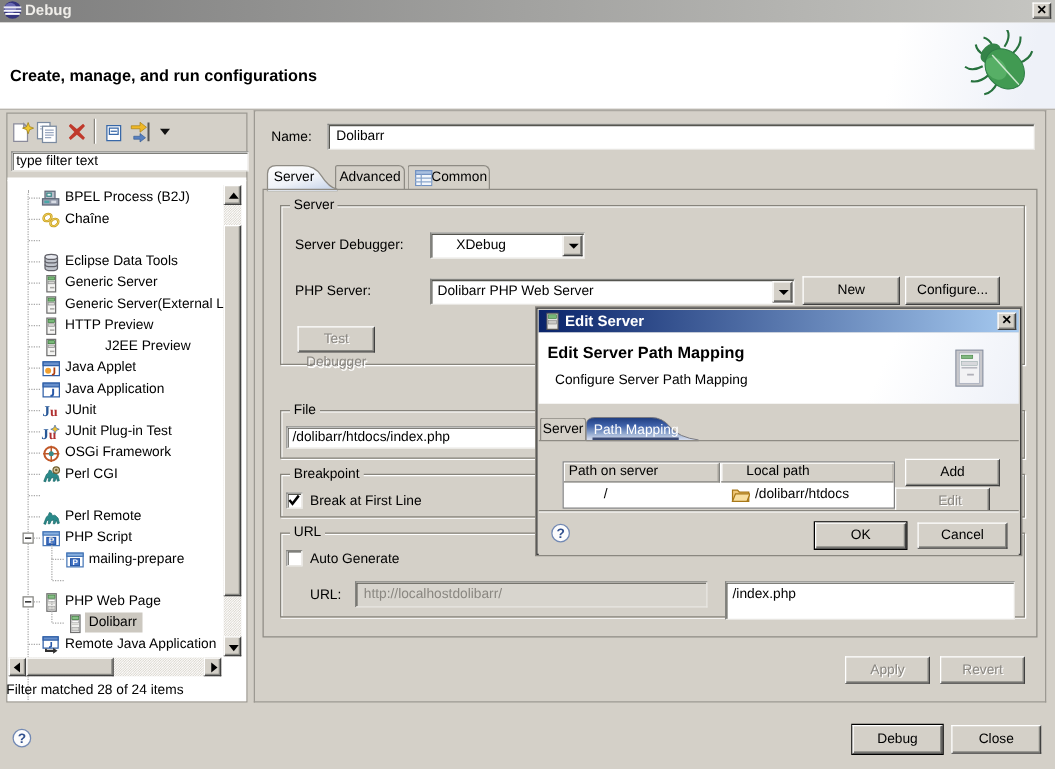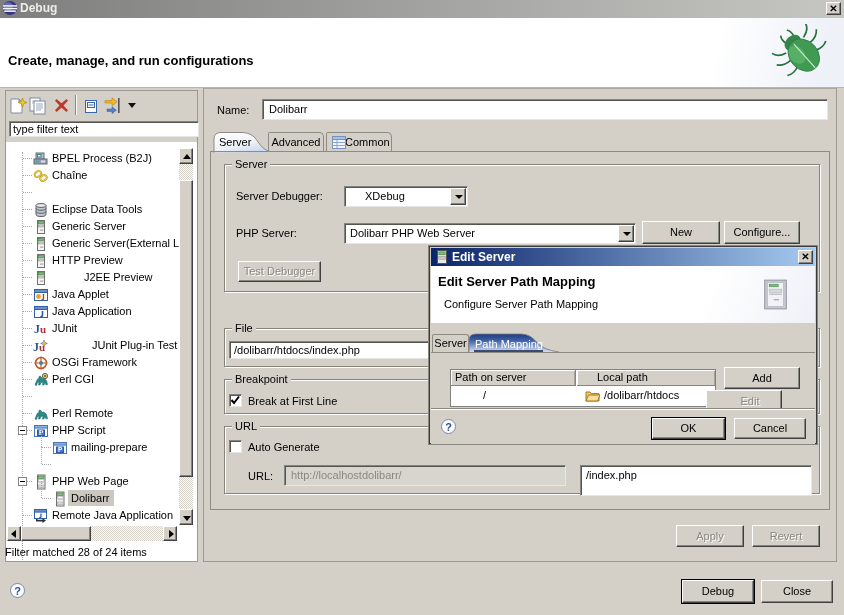--- a/index.html
+++ b/index.html
@@ -231,21 +231,21 @@
     </div>
 <div class="abs" style="left:17px;top:201px;width:9px;height:1px;border-top:1px dotted #a8a8a8;"></div>
 <div class="trow" style="top:193px;">
       <span class="abs" style="left:27px;top:0px;width:16px;height:16px;">
         <svg width="16" height="16" viewBox="0 0 16 16">
           <text x="0" y="13" font-family="Liberation Serif" font-size="12" font-weight="bold" fill="#285898">J</text>
           <text x="6" y="13" font-family="Liberation Serif" font-size="11" font-weight="bold" fill="#b03030">u</text>
           <path d="M11 2 l1 2.4 2.4 1 -2.4 1 -1 2.4 -1-2.4 -2.4-1 2.4-1 z" fill="#f0c030" stroke="#3060a8" stroke-width="0.5"></path>
         </svg>
       </span>
-      <span class="abs" style="left:46px;margin-left:40px;">JUnit Plug-in Test</span>
+      <span class="abs" style="left:46px;">JUnit Plug-in Test</span>
     </div>
 <div class="abs" style="left:17px;top:218px;width:9px;height:1px;border-top:1px dotted #a8a8a8;"></div>
 <div class="trow" style="top:210px;">
       <span class="abs" style="left:27px;top:0px;width:16px;height:16px;">
         <svg width="16" height="16" viewBox="0 0 16 16">
           <circle cx="8" cy="8" r="5.5" fill="none" stroke="#c05828" stroke-width="1.6"></circle>
           <path d="M8 1.5 v13 M1.5 8 h13" stroke="#c05828" stroke-width="1.2"></path>
           <circle cx="8" cy="8" r="2" fill="#3a8a8a"></circle>
         </svg>
       </span>
@@ -399,21 +399,21 @@
 <div id="servergroup">
   <div class="grp" style="left:224px;top:164px;width:596px;height:128px;">
     <span class="grplb">Server</span>
   </div>
   <span class="lbl" style="left:236px;top:190px;">Server Debugger:</span>
   <div class="field" style="left:344px;top:186px;width:124px;height:21px;line-height:19px;"><span style="padding-left:20px;">XDebug</span><div class="dd"></div></div>
   <span class="lbl" style="left:236px;top:227px;">PHP Server:</span>
   <div class="field" style="left:344px;top:223px;width:292px;height:21px;line-height:19px;"><span style="padding-left:5px;">Dolibarr PHP Web Server</span><div class="dd"></div></div>
   <div class="btn" style="left:642px;top:221px;width:78px;height:23px;line-height:21px;">New</div>
   <div class="btn" style="left:724px;top:221px;width:76px;height:23px;line-height:21px;">Configure...</div>
-  <div class="btn dis" style="left:238px;top:261px;width:83px;height:21px;line-height:19px;">Test Debugger</div>
+  <div class="btn dis" style="left:238px;top:261px;width:62px;height:21px;line-height:19px;">Test Debugger</div>
 </div>
 <div id="lowergroups">
 
   <div class="grp" style="left:224px;top:328px;width:596px;height:39px;">
     <span class="grplb">File</span>
   </div>
   <div class="field" style="left:229px;top:341px;width:586px;height:18px;line-height:16px;"><span style="padding-left:4px;">/dolibarr/htdocs/index.php</span></div>
 
   <div class="grp" style="left:224px;top:379px;width:596px;height:35px;">
     <span class="grplb">Breakpoint</span>
@@ -486,20 +486,20 @@
     <div class="abs" style="left:0;top:0;width:125px;height:16px;background:#d4d0c8;border-right:1px solid #848480;border-bottom:1px solid #848480;box-shadow:inset 1px 1px 0 #fff, inset -1px 0 0 #a8a49c;line-height:15px;"><span style="padding-left:4px;">Path on server</span></div>
     <div class="abs" style="left:126px;top:0;width:138px;height:16px;background:#d4d0c8;border-bottom:1px solid #848480;box-shadow:inset 1px 1px 0 #fff, inset -1px 0 0 #a8a49c;line-height:15px;"><span style="padding-left:4px;margin-left:16px;">Local path</span></div>
     <span class="abs" style="left:32px;top:19px;">/</span>
     <svg class="abs" style="left:134px;top:19px" width="15" height="13" viewBox="0 0 15 13">
       <path d="M1 3 h4 l1.4 1.6 H14 V12 H1 Z" fill="#f0c878" stroke="#a87818"></path>
       <path d="M1 12 L3.4 6 H15 L12.6 12 Z" fill="#f8dfa0" stroke="#a87818"></path>
     </svg>
     <span class="abs" style="left:153px;top:19px;">/dolibarr/htdocs</span>
   </div>
   <div class="btn" style="left:294px;top:120px;width:76px;height:22px;line-height:20px;">Add</div>
-  <div class="btn dis" style="left:276px;top:143px;width:76px;height:22px;line-height:20px;padding-left:12px;">Edit</div>
+  <div class="btn dis" style="left:286px;top:143px;width:76px;height:22px;line-height:20px;padding-left:12px;">Edit</div>
 
   <div class="abs" style="left:1px;top:161px;width:384px;height:36px;background:#d4d0c8;border-top:1px solid #8a8780;box-shadow:0 1px 0 #fff inset;">
     <div class="hlp" style="left:10px;top:10px;">?</div>
     <div class="btn def" style="left:221px;top:9px;width:73px;height:21px;line-height:19px;">OK</div>
     <div class="btn" style="left:303px;top:9px;width:72px;height:21px;line-height:19px;">Cancel</div>
   </div>
 </div>
 
 </body></html>

